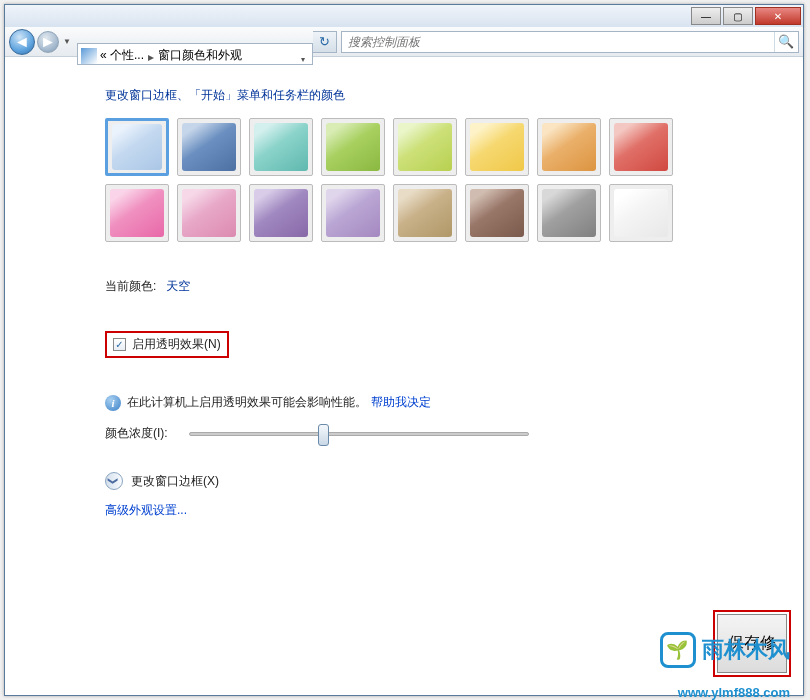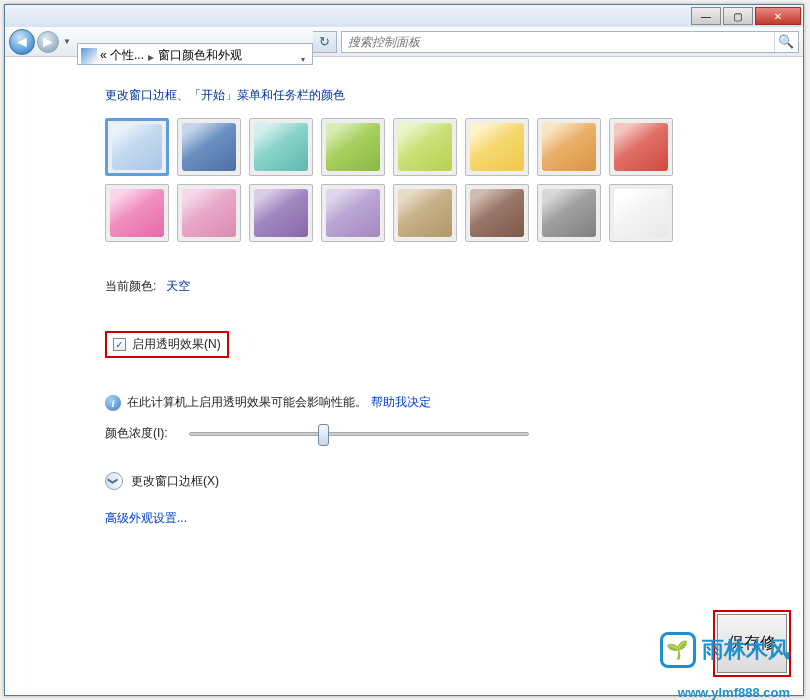--- a/index.html
+++ b/index.html
@@ -60,21 +60,21 @@
     .link { color: #0040d0; cursor: pointer; }
     
     .slider-row { margin-top: 14px; align-items: center; }
     .slider-label { width: 84px; }
     .slider-track { width: 340px; height: 4px; background: #ccc; border-radius: 2px; position: relative; border: 1px solid #aaa; }
     .slider-thumb { position: absolute; top: -9px; left: 128px; width: 11px; height: 22px; background: linear-gradient(to bottom, #f4f8fc, #cad8e6); border: 1px solid #6a8aaa; border-radius: 3px; cursor: pointer; }
     
     .expand-row { margin-top: 30px; align-items: center; cursor: pointer; }
     .expand-btn { width: 18px; height: 18px; border-radius: 50%; border: 1px solid #8aa5c0; background: linear-gradient(to bottom, #f8fbfe, #d4e0ec); display: flex; align-items: center; justify-content: center; font-size: 10px; color: #4a6aa0; margin-right: 8px; }
     
-    .adv-link { margin-top: 20px; color: #0040d0; cursor: pointer; }
+    .adv-link { margin-top: 12px; color: #0040d0; cursor: pointer; }
     
     .save-area { position: absolute; right: 12px; bottom: 18px; }
     .hl-save { border: 2px solid #cc0000; padding: 2px; display: inline-block; }
     .save-btn { padding: 18px 10px; border: 1px solid #888; background: linear-gradient(to bottom, #f4f4f4, #dcdcdc); cursor: pointer; font-size: 16px; }
     
     .watermark { position: absolute; right: 20px; bottom: 32px; display: flex; align-items: center; gap: 6px; }
     .wm-icon { width: 36px; height: 36px; border: 3px solid #1e90d0; border-radius: 8px; display: flex; align-items: center; justify-content: center; font-size: 18px; background: #fff; }
     .wm-text { color: #1e90d0; font-weight: bold; font-size: 22px; }
     .wm-url { position: absolute; right: 20px; bottom: 0; color: #1e90d0; font-size: 13px; font-weight: bold; }
   </style>

